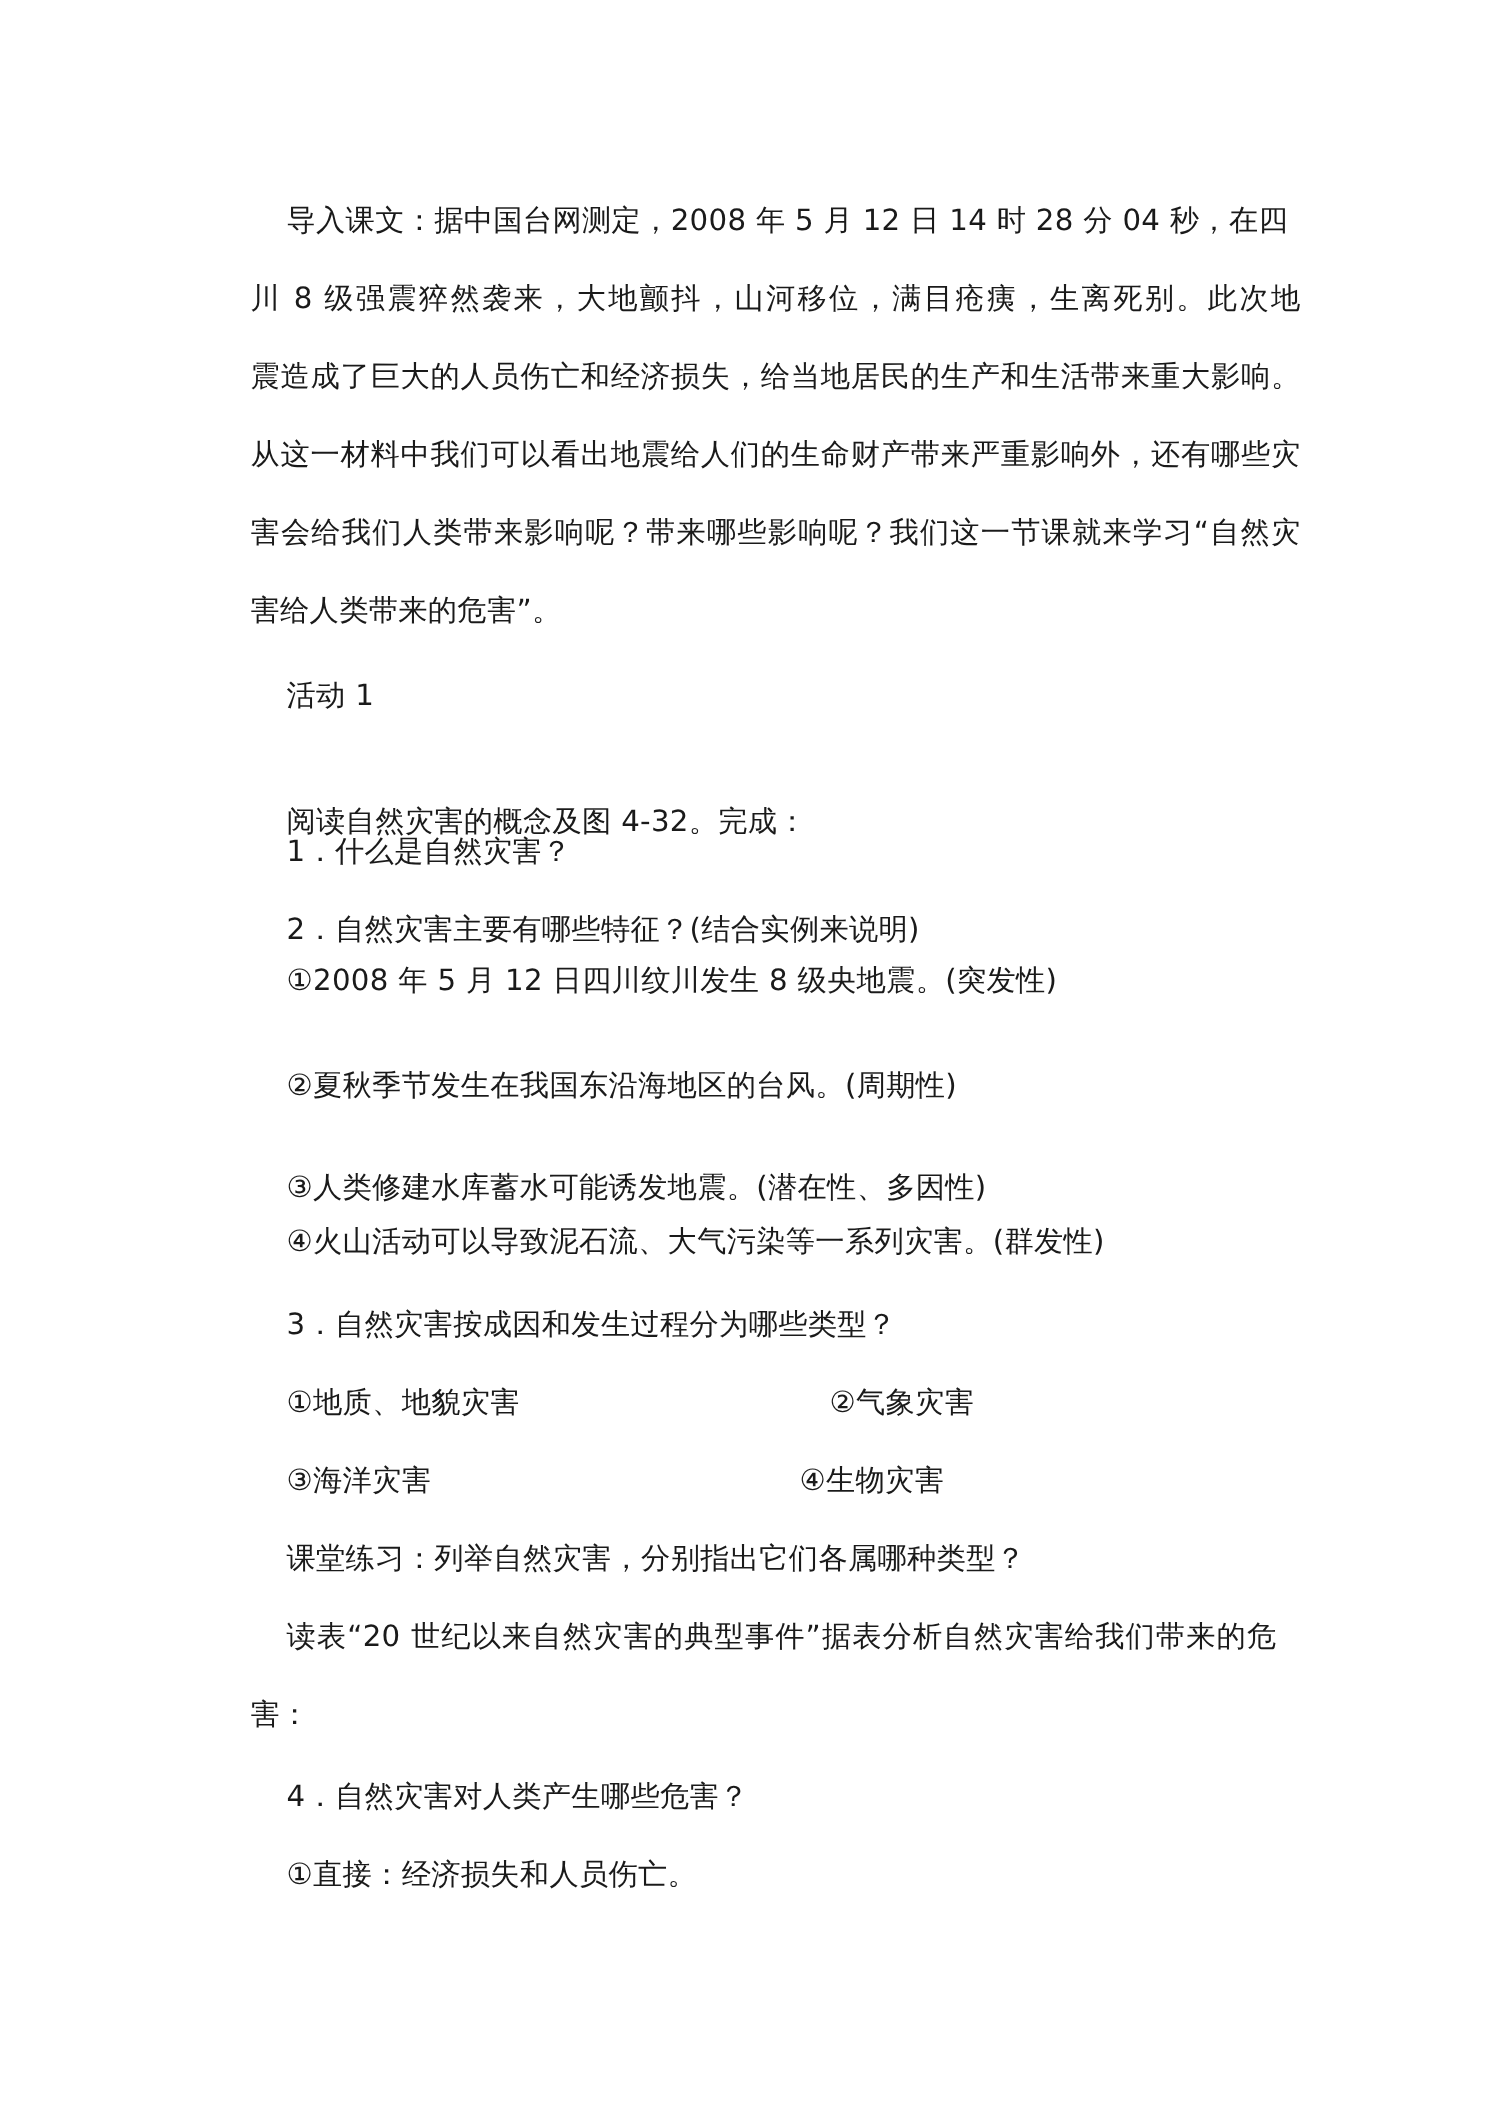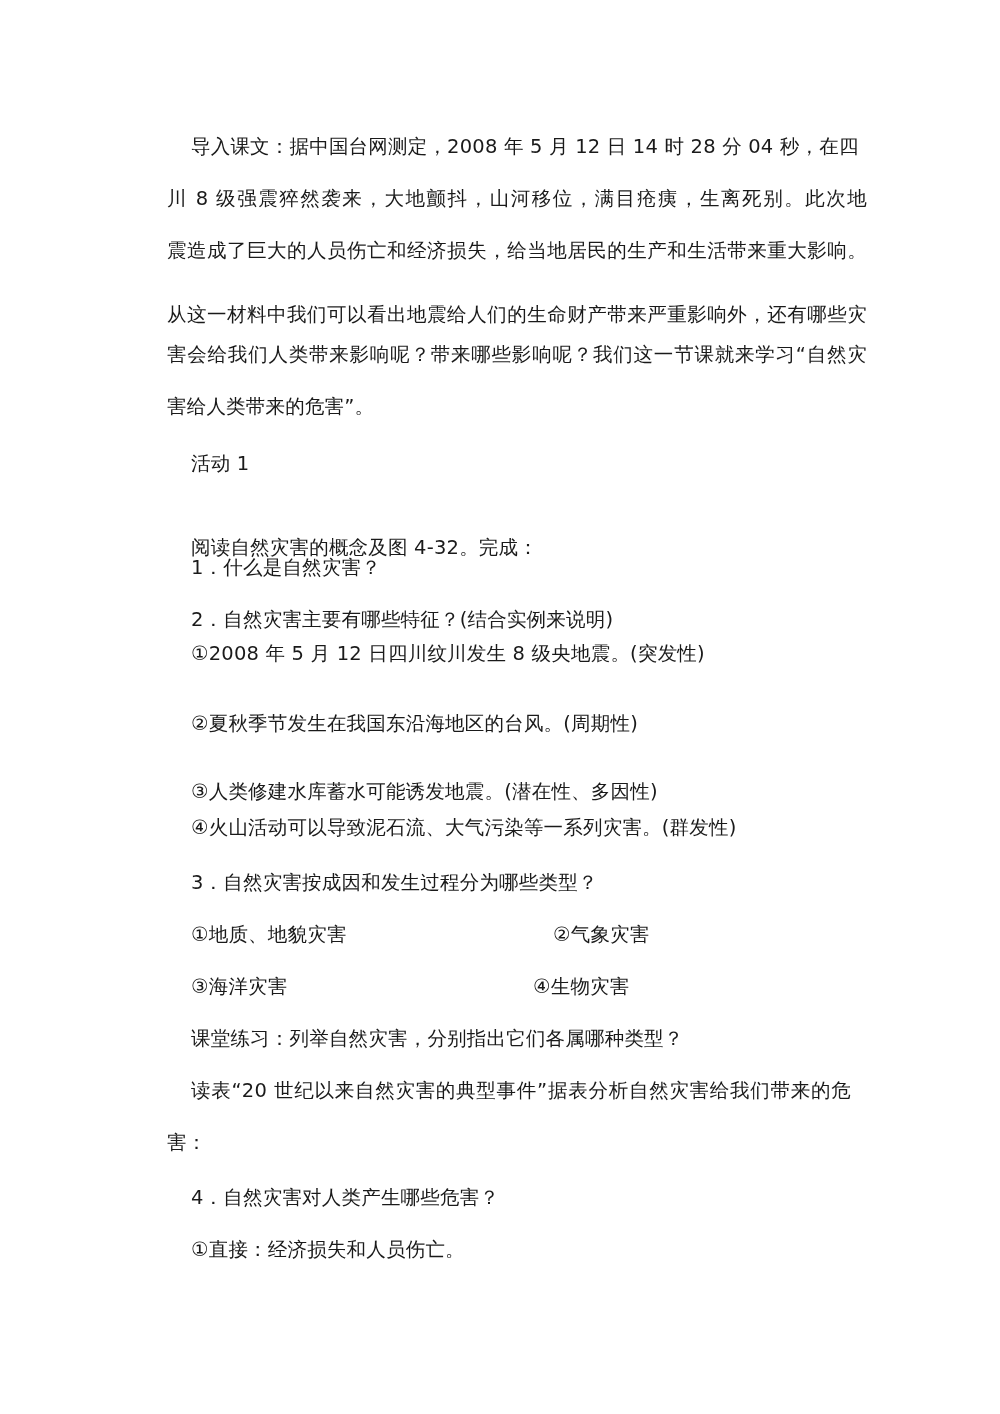--- a/index.html
+++ b/index.html
@@ -39,21 +39,21 @@
     .col2 { left: 533px; }
   </style>
 </head>
 <body>
 
 <div class="page">
 
   <div class="line indent" style="top:134px; width:660px; text-align:justify; text-align-last:justify;">导入课文：据中国台网测定，2008 年 5 月 12 日 14 时 28 分 04 秒，在四</div>
   <div class="line flush justify" style="top:186px;">川 8 级强震猝然袭来，大地颤抖，山河移位，满目疮痍，生离死别。此次地</div>
   <div class="line flush justify" style="top:238px;">震造成了巨大的人员伤亡和经济损失，给当地居民的生产和生活带来重大影响。</div>
-  <div class="line flush justify" style="top:302px;">从这一材料中我们可以看出地震给人们的生命财产带来严重影响外，还有哪些灾</div>
+  <div class="line flush justify" style="top:290px;">从这一材料中我们可以看出地震给人们的生命财产带来严重影响外，还有哪些灾</div>
   <div class="line flush justify" style="top:342px;">害会给我们人类带来影响呢？带来哪些影响呢？我们这一节课就来学习“自然灾</div>
   <div class="line flush" style="top:394px;">害给人类带来的危害”。</div>
 
   <div class="line indent" style="top:451px;">活动 1</div>
   <div class="line indent" style="top:503px;margin-top:32px;">阅读自然灾害的概念及图 4-32。完成：</div>
 
   <div class="line indent" style="top:555px;">1．什么是自然灾害？</div>
 
   <div class="line indent" style="top:607px;">2．自然灾害主要有哪些特征？(结合实例来说明)</div>
   <div class="line indent" style="top:641px;">①2008 年 5 月 12 日四川纹川发生 8 级央地震。(突发性)</div>

